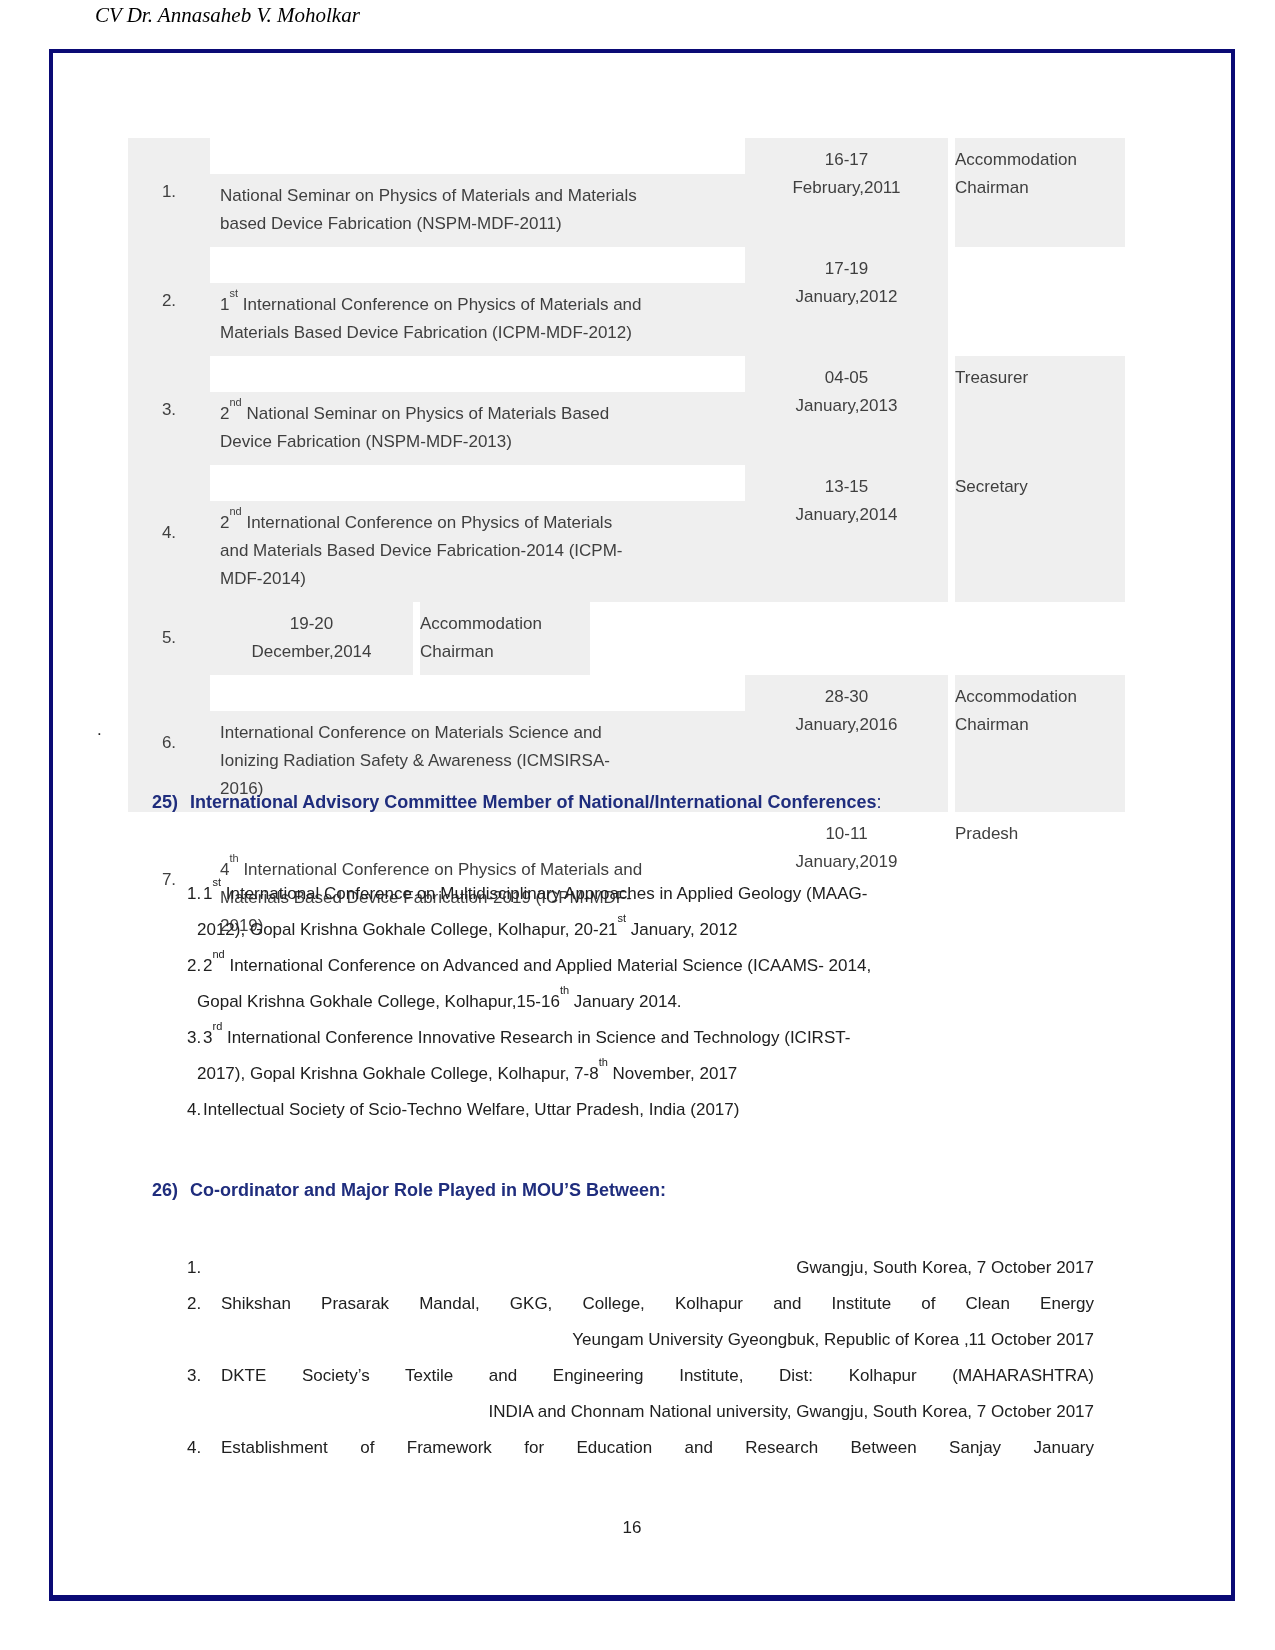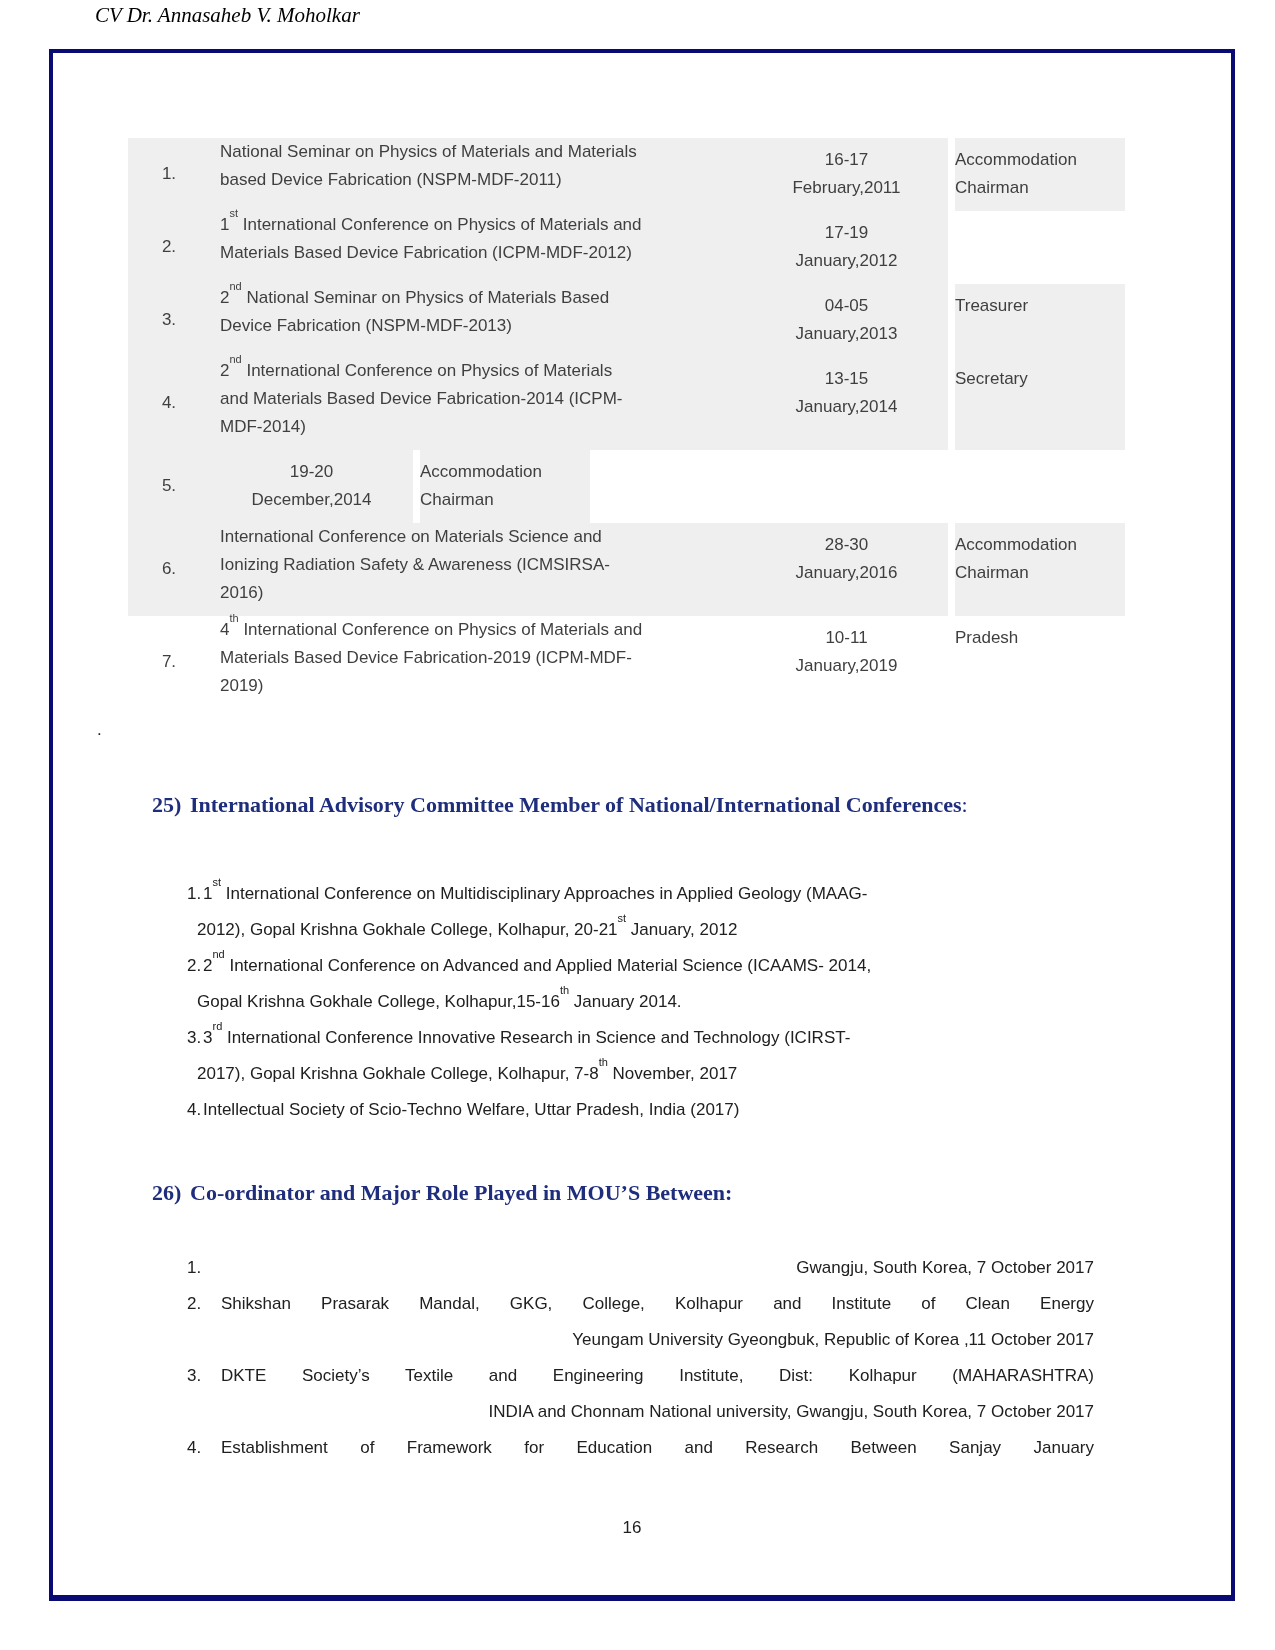--- a/index.html
+++ b/index.html
@@ -19,29 +19,29 @@
   }
   
   .conf-table{
     position:absolute;left:128px;top:138px;width:997px;
     font-size:17px;line-height:28px;color:#3f3f3f;
   }
   .trow{display:flex;}
   .trow .cell{background:transparent;}
   .trow.shaded .cell{background:#efefef;}
   .cnum{width:82px;display:flex;align-items:center;justify-content:center;padding:8px 0 9px;}
-  .ctitle{width:535px;padding:0 6px 9px 10px;white-space:pre-line;}
+  .ctitle{width:535px;padding:8px 6px 9px 10px;white-space:pre-line;margin-top:36px;}
   .cdate{width:203px;padding:8px 0 9px;text-align:center;white-space:pre-line;}
   .csp{width:7px;background:#ffffff;}
   .crole{width:170px;padding:8px 0 9px;white-space:pre-line;}
   sup{font-size:11px;line-height:0;position:relative;top:-6px;}
   
   .sec-head{
     position:absolute;left:152px;display:flex;
-    font-size:22px;font-weight:bold;color:#1f2d7d;white-space:nowrap;font-family:Liberation Serif, serif;
+    font-size:18px;font-weight:bold;color:#1f2d7d;white-space:nowrap;
   }
   .sec-head .hnum{width:38px;flex:0 0 38px;}
   .sec-head .colon{font-weight:normal;}
   
   .nlist{position:absolute;left:187px;width:920px;font-size:17px;line-height:36px;color:#202020;}
   .litem{position:relative;}
   .lno{position:absolute;left:0;top:0;}
   .ltext{margin-left:10px;width:881px;white-space:pre-line;text-indent:6px;}
   .ltext26{margin-left:26px;width:881px;}
   .ltext26 > div:first-child{text-indent:8px;}

